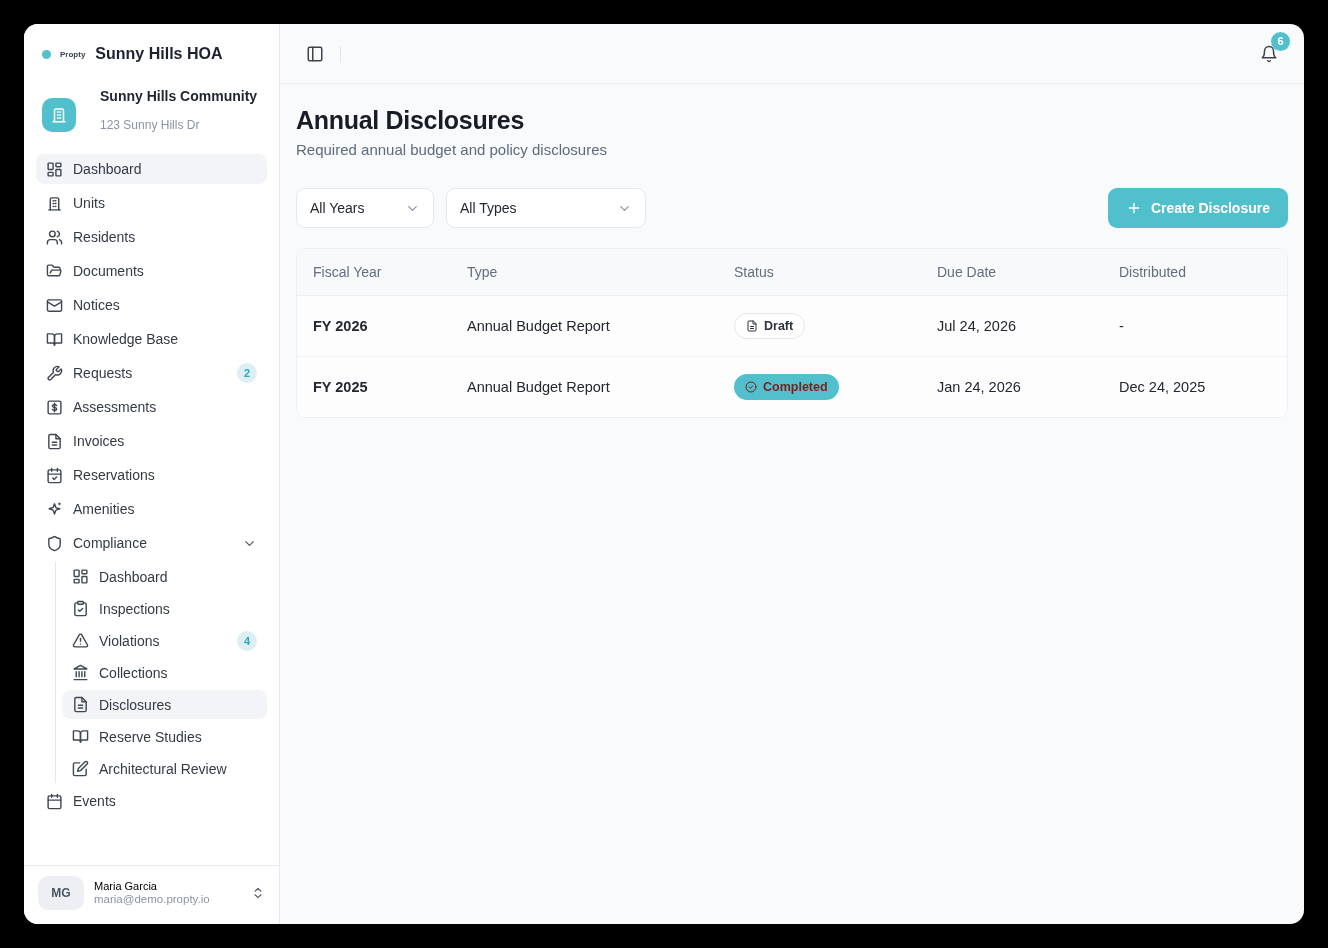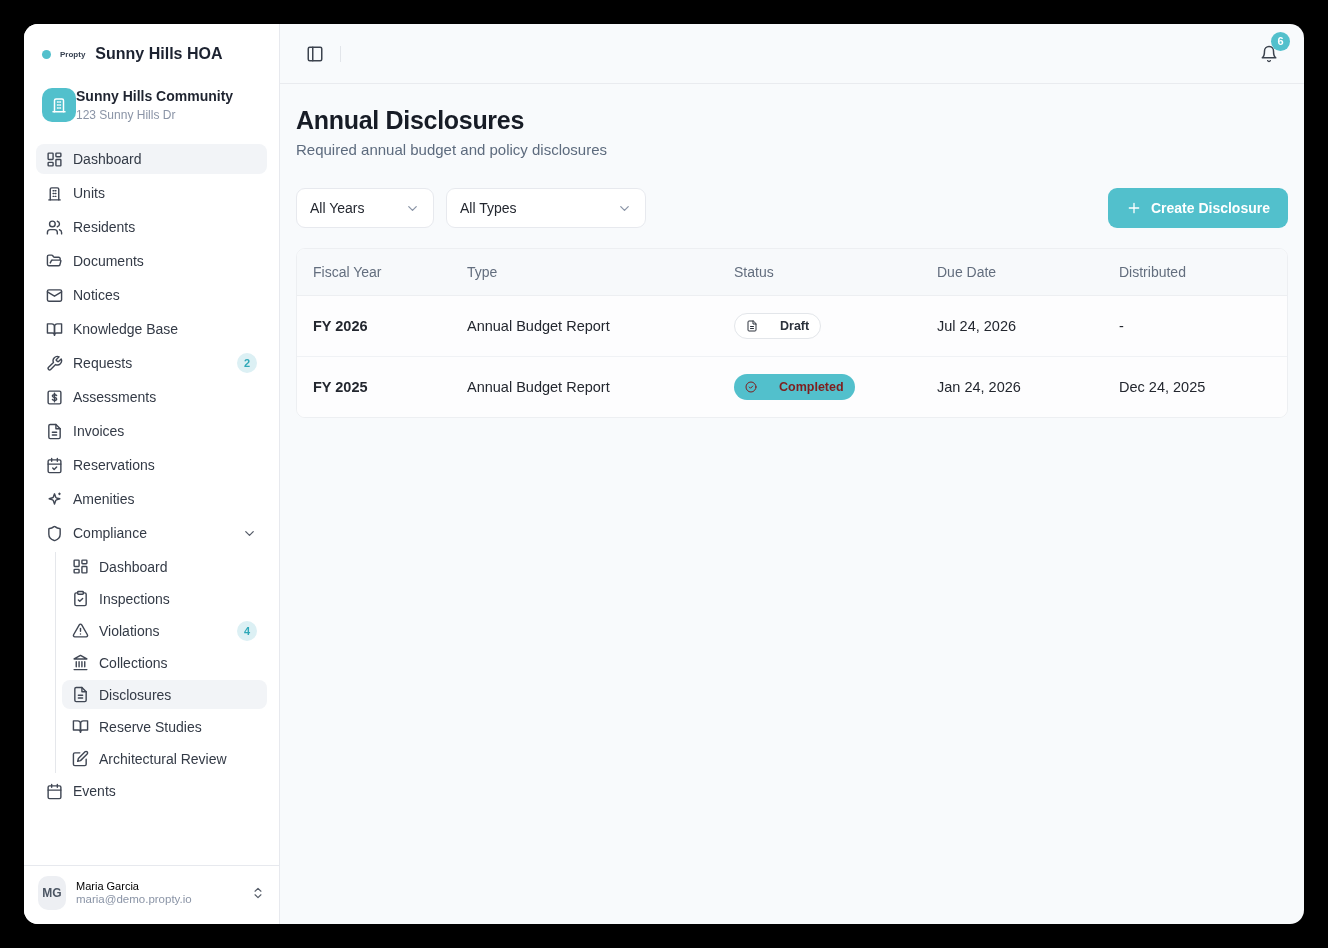--- a/index.html
+++ b/index.html
@@ -24,25 +24,25 @@
   }
   
   .sidebar{
     width:256px;min-width:256px;background:#fff;border-right:1px solid var(--border);
     display:flex;flex-direction:column;padding:16px 12px 12px 12px;
   }
   .brand{display:flex;align-items:center;gap:10px;padding:0 6px;height:28px;margin-bottom:18px}
   .brand-logo{display:flex;align-items:center;gap:9px;font-size:8px;font-weight:700;color:#374151}
   .brand-dot{width:9px;height:9px;border-radius:50%;background:var(--accent);display:inline-block}
   .brand-title{font-size:16px;font-weight:700;color:#1c2230}
-  .community{display:flex;align-items:flex-end;gap:0;padding:2px 6px;margin-bottom:20px;border-radius:10px;cursor:pointer}
+  .community{display:flex;align-items:flex-end;gap:24px;padding:2px 6px;margin-bottom:20px;border-radius:10px;cursor:pointer}
   .community-icon{width:34px;height:34px;border-radius:10px;background:var(--accent);color:#fff;display:flex;align-items:center;justify-content:center}
   .community-icon svg{width:18px;height:18px}
   .community-name{font-size:14px;font-weight:700;color:#1f2430;line-height:1.15}
-  .community-addr{font-size:12px;color:#8a94a6;margin-top:4px}
+  .community-addr{font-size:12px;color:#8a94a6;margin-top:14px}
   nav{flex:1;overflow:hidden}
   ul{list-style:none}
   .nav-item{
     display:flex;align-items:center;gap:10px;height:30px;margin-bottom:4px;
     padding:0 10px;border-radius:8px;font-size:14px;color:#333a46;cursor:pointer;
   }
   .nav-item.active{background:#f2f4f7}
   .nav-item .nav-icon{display:flex;color:#404754}
   .nav-item .nav-icon svg{width:17px;height:17px}
   .nav-label{flex:1;white-space:nowrap;overflow:hidden}
@@ -52,21 +52,21 @@
     display:flex;align-items:center;justify-content:center;padding:0 6px;
   }
   .nav-chevron{color:#555c68;display:flex}
   .nav-chevron svg{width:15px;height:15px}
   .subnav{margin-left:19px;border-left:1px solid #e5e7eb;padding-left:6px}
   .subnav .nav-item{height:29px;margin-bottom:3px}
   .user{
     border-top:1px solid var(--border);margin:4px -12px 0 -12px;padding:10px 14px 2px 14px;
     display:flex;align-items:center;gap:10px;cursor:pointer;
   }
-  .avatar{width:28px;height:34px;border-radius:10px;background:#edeff3;color:#4b5563;
+  .avatar{width:46px;height:34px;border-radius:10px;background:#edeff3;color:#4b5563;
     font-size:12px;font-weight:700;display:flex;align-items:center;justify-content:center}
   .user-info{flex:1;line-height:1.15}
   .user-name{font-size:11px;font-weight:400;color:#000000}
   .user-email{font-size:11.5px;color:#8a94a6}
   .user-chevron{color:#555c68;display:flex}
   .user-chevron svg{width:14px;height:14px}
   
   .main{flex:1;display:flex;flex-direction:column;min-width:0}
   .topbar{height:60px;border-bottom:1px solid #e9ebef;display:flex;align-items:center;padding:0 22px;gap:12px}
   .icon-btn{background:none;border:none;color:#3c434e;display:flex;align-items:center;cursor:pointer;padding:4px;position:relative}
@@ -101,21 +101,21 @@
   table{width:100%;border-collapse:collapse}
   thead th{
     text-align:left;background:#f7f9fb;color:#636e7e;font-size:14px;font-weight:500;
     padding:15px 16px;border-bottom:1px solid #edeff2;
   }
   tbody td{padding:17px 16px;font-size:14.5px;color:#23272f;border-bottom:1px solid #f0f2f5;background:#fdfdfe}
   tbody tr:last-child td{border-bottom:none}
   td.fy{font-weight:600}
   .col-fy{width:154px}.col-type{width:267px}.col-status{width:203px}.col-due{width:182px}
   .badge{
-    display:inline-flex;align-items:center;gap:22px;height:26px;padding:0 11px;
+    display:inline-flex;align-items:center;gap:6px;height:26px;padding:0 11px;
     border-radius:13px;font-size:12.5px;font-weight:700;text-align:center;
   }
   .badge svg{width:12px;height:12px}
   .badge.draft{background:#fff;border:1px solid #e3e6ea;color:#2c323c}
   .badge.completed{background:var(--accent);color:#7f1d1d}
 </style>
 </head>
 <body>
 
 <div class="window">

